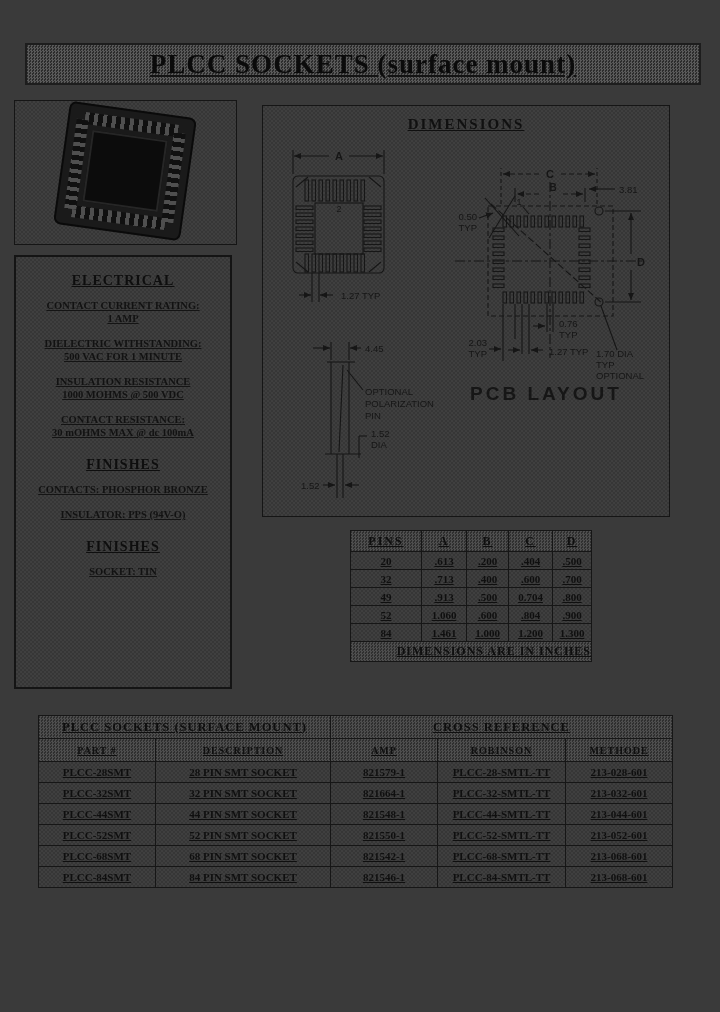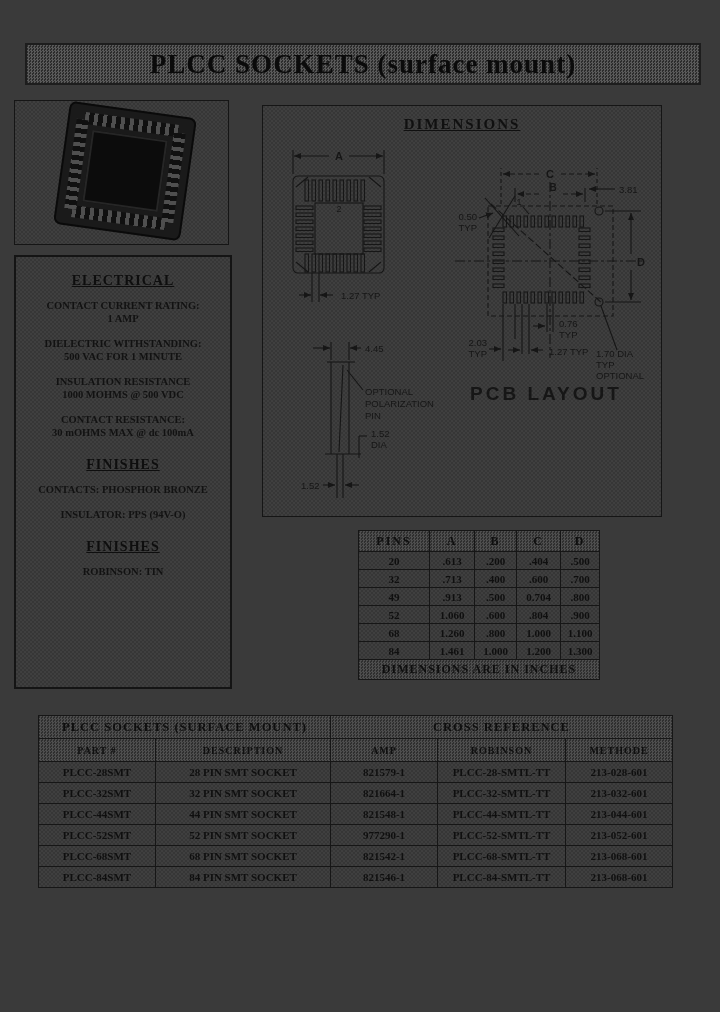--- a/index.html
+++ b/index.html
@@ -1,25 +1,25 @@
 <!DOCTYPE html>
 <html><head>
 <meta charset="utf-8">
 <style>
   html,body{margin:0;padding:0;}
   body{
     width:720px;height:1012px;position:relative;overflow:hidden;
     background:#3a3a3a;color:#141414;
     font-family:"Liberation Serif", serif;
   }
-  .abs{position:absolute;}
+  .abs{position:absolute;text-decoration:underline;}
   .speckle{background:repeating-conic-gradient(#3f3f3f 0% 25%, #363636 0% 50%) 0 0/4px 4px;}
   .dither{background:repeating-conic-gradient(#5a5a5a 0% 25%, #2c2c2c 0% 50%) 0 0/3px 3px;}
   .hdr{background:repeating-conic-gradient(#4e4e4e 0% 25%, #2f2f2f 0% 50%) 0 0/3px 3px;}
-  .box{border:1px solid #151515;}
+  .box{border:1px solid #151515;padding-left:8px;}
 
   
   .banner{left:25px;top:43px;width:676px;height:42px;border:2px solid #1d1d1d;box-sizing:border-box;
           display:flex;align-items:center;justify-content:center;}
   .banner h1{margin:0;font-size:27px;font-weight:bold;color:#0b0b0b;letter-spacing:1px;}
 
   
   .photo-box{left:14px;top:100px;width:213px;height:143px;}
   .socket{position:absolute;left:46px;top:8px;width:124px;height:120px;transform:rotate(8deg);
           background:#1a1a1a;border:2px solid #0a0a0a;border-radius:7px;}
@@ -42,24 +42,24 @@
             text-align:center;font-weight:bold;}
   .spec-h{font-size:14px;letter-spacing:1px;text-decoration:underline;color:#0e0e0e;margin:0 0 10px 0;}
   .spec-line{font-size:10.5px;color:#121212;line-height:13px;text-align:center;}
   .spec-gap{height:12px;}
   .sec{margin-bottom:18px;}
 
   
   table{border-collapse:collapse;table-layout:fixed;font-weight:bold;}
   td,th{border:1px solid #161616;text-align:center;padding:0;overflow:hidden;white-space:nowrap;}
 
-  .pins-table{left:358px;top:530px;width:241px;font-size:11px;color:#0f0f0f;padding-left:32px;}
+  .pins-table{left:350px;top:530px;width:241px;font-size:11px;color:#0f0f0f;padding-left:32px;}
   .pins-table th{font-size:12px;height:20px;letter-spacing:2px;}
   .pins-table td{height:17px;}
-  .pins-table .foot td{height:19px;font-size:12px;letter-spacing:1px;}
+  .pins-table .foot td{height:19px;font-size:12px;letter-spacing:1px;text-align:right;}
 
   .parts-table{left:38px;top:715px;width:634px;font-size:11px;color:#0f0f0f;}
   .parts-table .gh td{height:22px;font-size:12.5px;letter-spacing:1px;}
   .parts-table .ch td{height:22px;font-size:10px;letter-spacing:1px;}
   .parts-table .dr td{height:20px;}
 </style>
 </head>
 <body>
 
 <div class="abs banner dither">
@@ -291,21 +291,21 @@
     <div class="spec-line">30 mOHMS MAX @ dc 100mA</div>
   </div>
   <div class="sec">
     <div class="spec-h">FINISHES</div>
     <div class="spec-line">CONTACTS: PHOSPHOR BRONZE</div>
     <div class="spec-gap"></div>
     <div class="spec-line">INSULATOR: PPS (94V-O)</div>
   </div>
   <div class="sec">
     <div class="spec-h">FINISHES</div>
-    <div class="spec-line">ROBINSON: TIN</div>
+    <div class="spec-line">SOCKET: TIN</div>
   </div>
 </div>
 
 <table class="abs pins-table">
   <colgroup>
       <col style="width:71px">
       <col style="width:45px">
       <col style="width:42px">
       <col style="width:44px">
       <col style="width:39px">
@@ -340,27 +340,20 @@
         <td>.800</td>
       </tr>
   <tr class="speckle">
         <td>52</td>
         <td>1.060</td>
         <td>.600</td>
         <td>.804</td>
         <td>.900</td>
       </tr>
   <tr class="speckle">
-        <td>68</td>
-        <td>1.260</td>
-        <td>.800</td>
-        <td>1.000</td>
-        <td>1.100</td>
-      </tr>
-  <tr class="speckle">
         <td>84</td>
         <td>1.461</td>
         <td>1.000</td>
         <td>1.200</td>
         <td>1.300</td>
       </tr>
   <tr class="foot hdr">
     <td colspan="5">DIMENSIONS ARE IN INCHES</td>
   </tr>
 </tbody>
@@ -403,21 +396,21 @@
   <tr class="dr speckle">
         <td>PLCC-44SMT</td>
         <td>44 PIN SMT SOCKET</td>
         <td>821548-1</td>
         <td>PLCC-44-SMTL-TT</td>
         <td>213-044-601</td>
       </tr>
   <tr class="dr speckle">
         <td>PLCC-52SMT</td>
         <td>52 PIN SMT SOCKET</td>
-        <td>977290-1</td>
+        <td>821550-1</td>
         <td>PLCC-52-SMTL-TT</td>
         <td>213-052-601</td>
       </tr>
   <tr class="dr speckle">
         <td>PLCC-68SMT</td>
         <td>68 PIN SMT SOCKET</td>
         <td>821542-1</td>
         <td>PLCC-68-SMTL-TT</td>
         <td>213-068-601</td>
       </tr>

